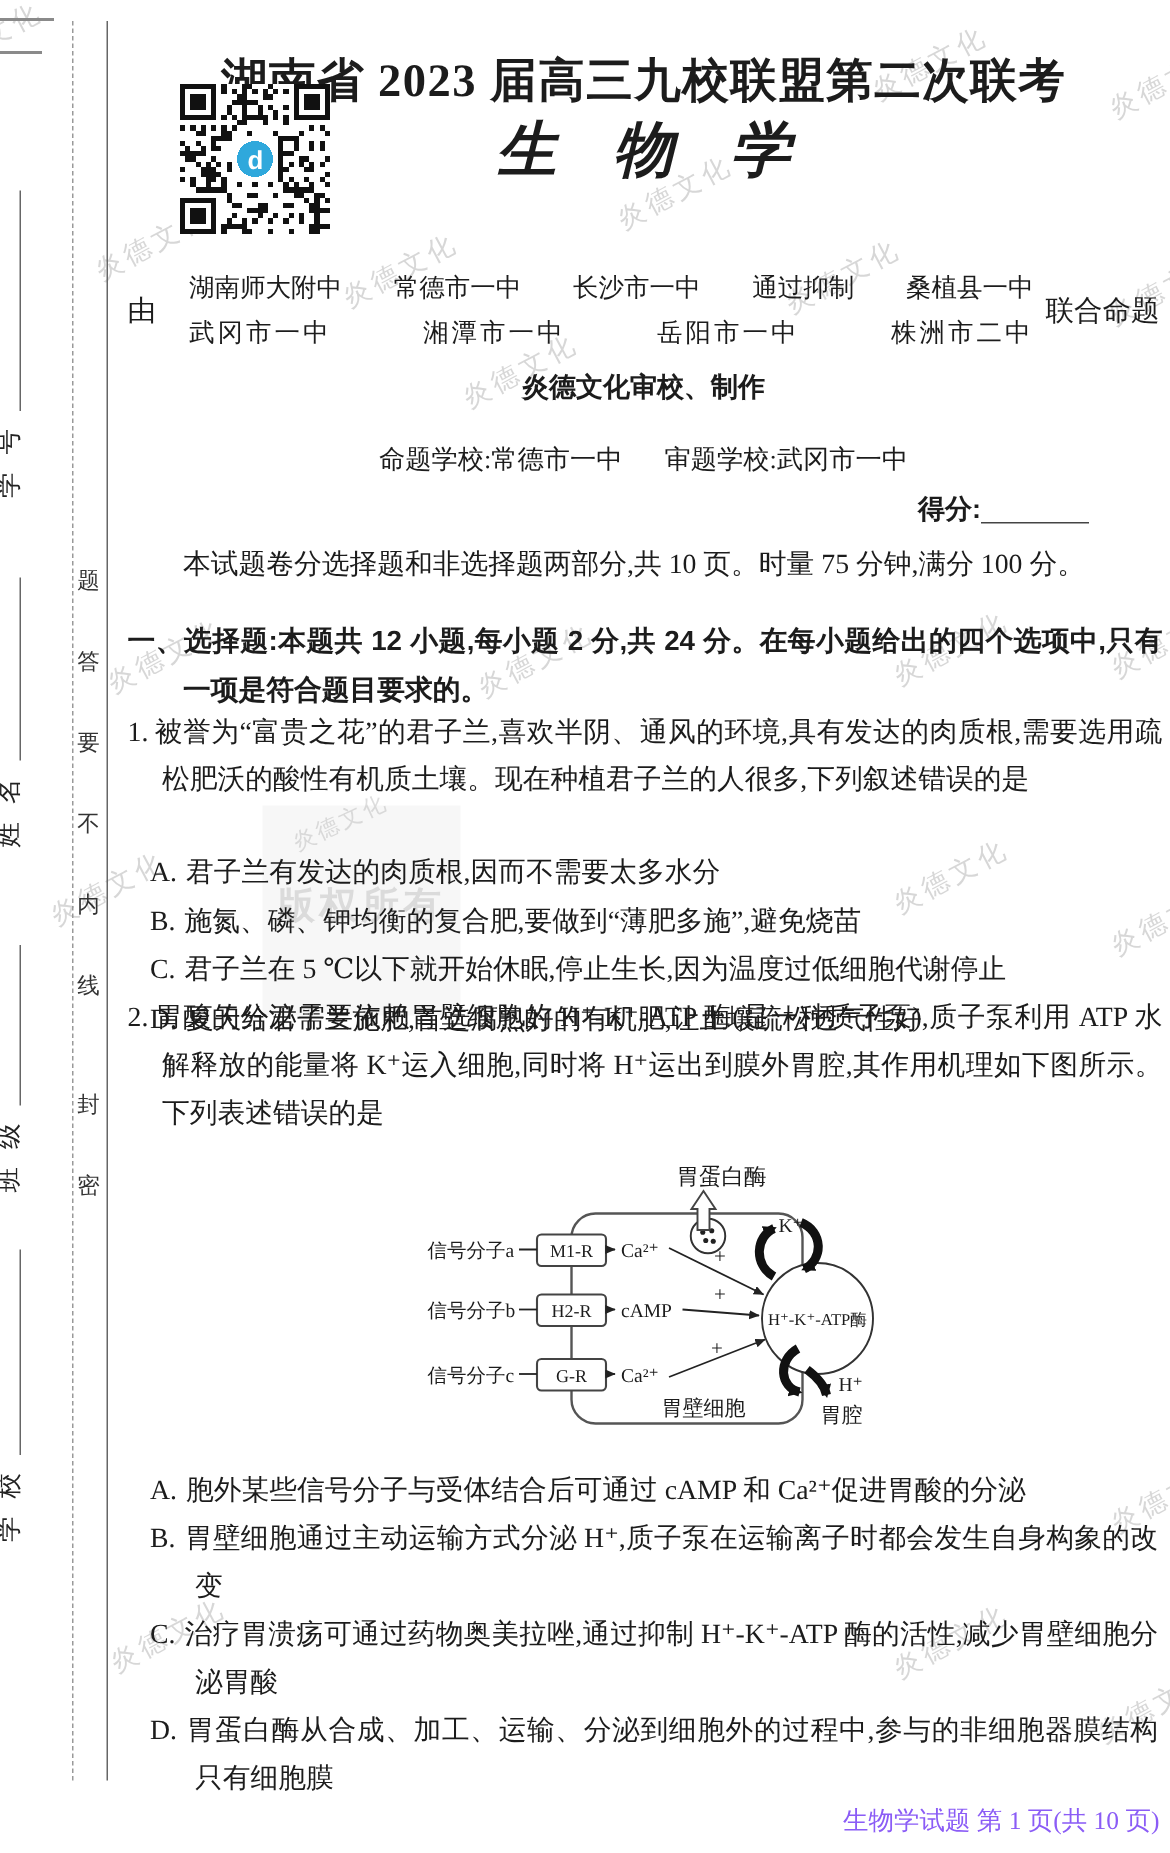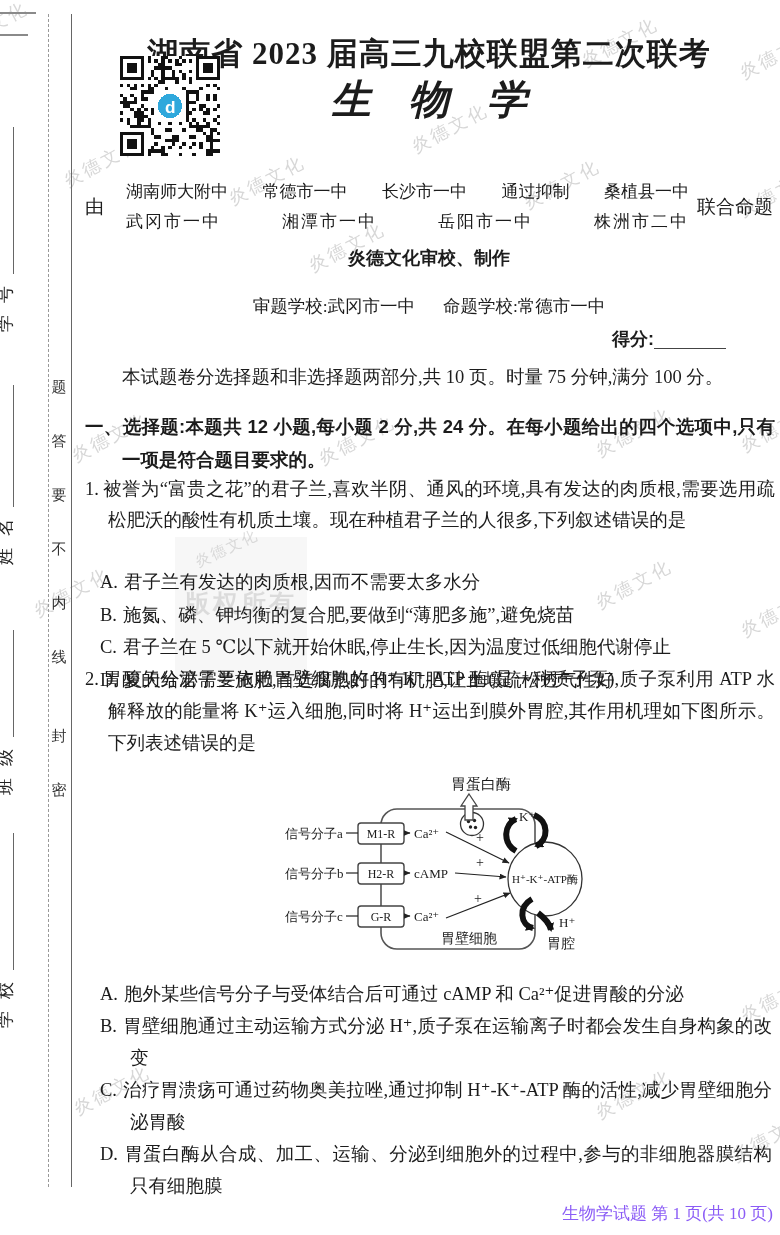--- a/index.html
+++ b/index.html
@@ -387,22 +387,22 @@
       <span>岳阳市一中</span>
       <span>株洲市二中</span>
     </div>
   </div>
   <span class="joint">联合命题</span>
 </div>
 
 <div class="abs producer">炎德文化审校、制作</div>
 
 <div class="abs proposer">
+  <span>命题学校:常德市一中</span>
   <span>审题学校:武冈市一中</span>
-  <span>命题学校:常德市一中</span>
 </div>
 
 <div class="abs score">
   <span class="score-label">得分:</span>
   <span class="score-blank"></span>
 </div>
 
 <p class="abs intro" style="margin:0;">本试题卷分选择题和非选择题两部分,共 10 页。时量 75 分钟,满分 100 分。</p>
 
 <div class="abs section-head">一、选择题:本题共 12 小题,每小题 2 分,共 24 分。在每小题给出的四个选项中,只有一项是符合题目要求的。</div>

